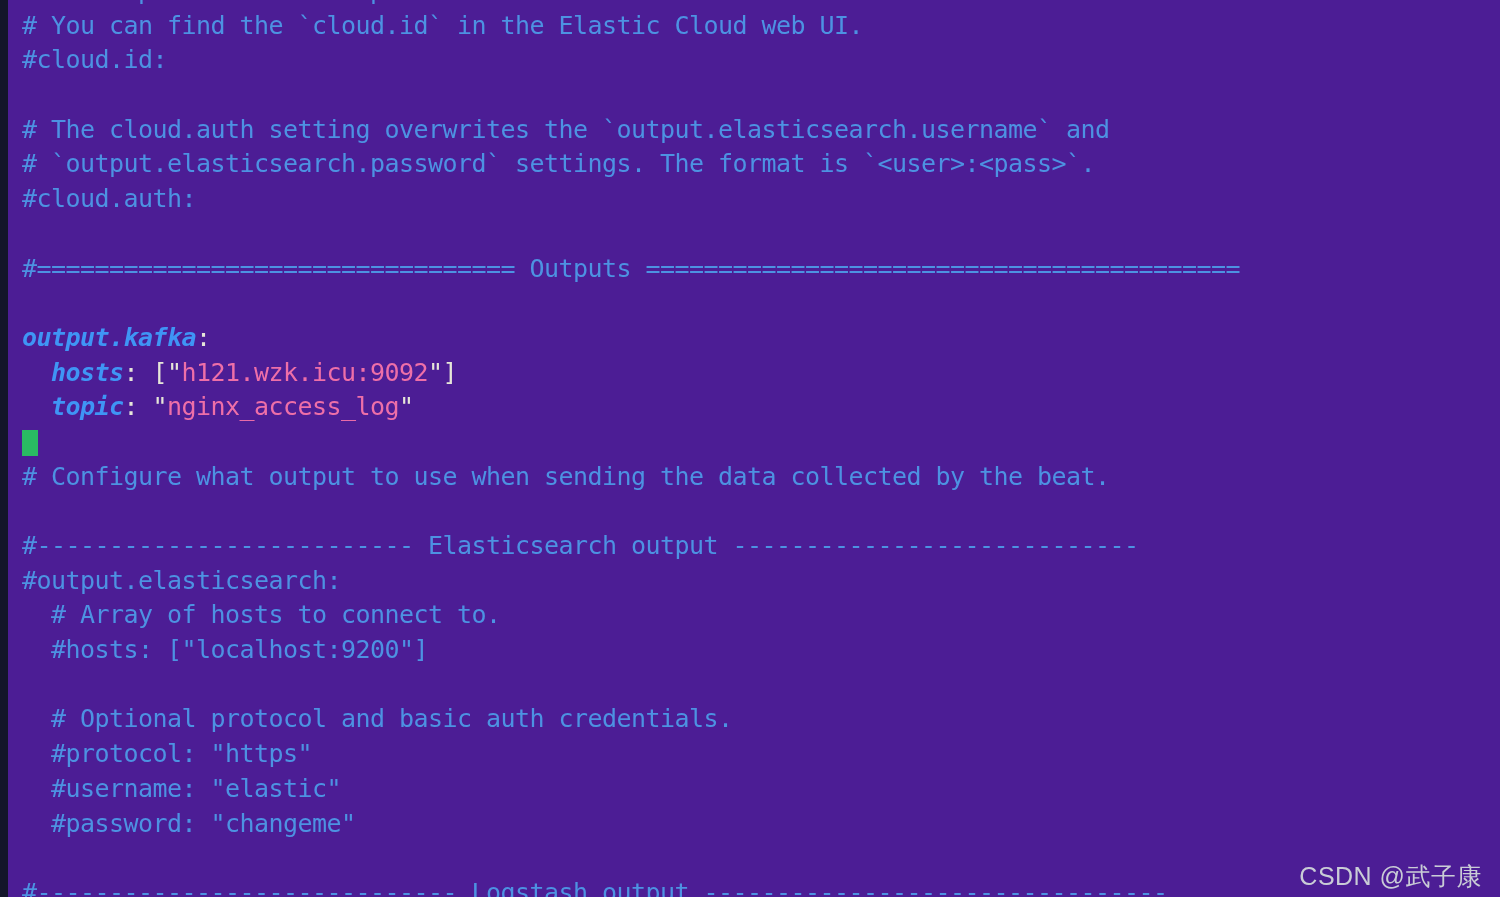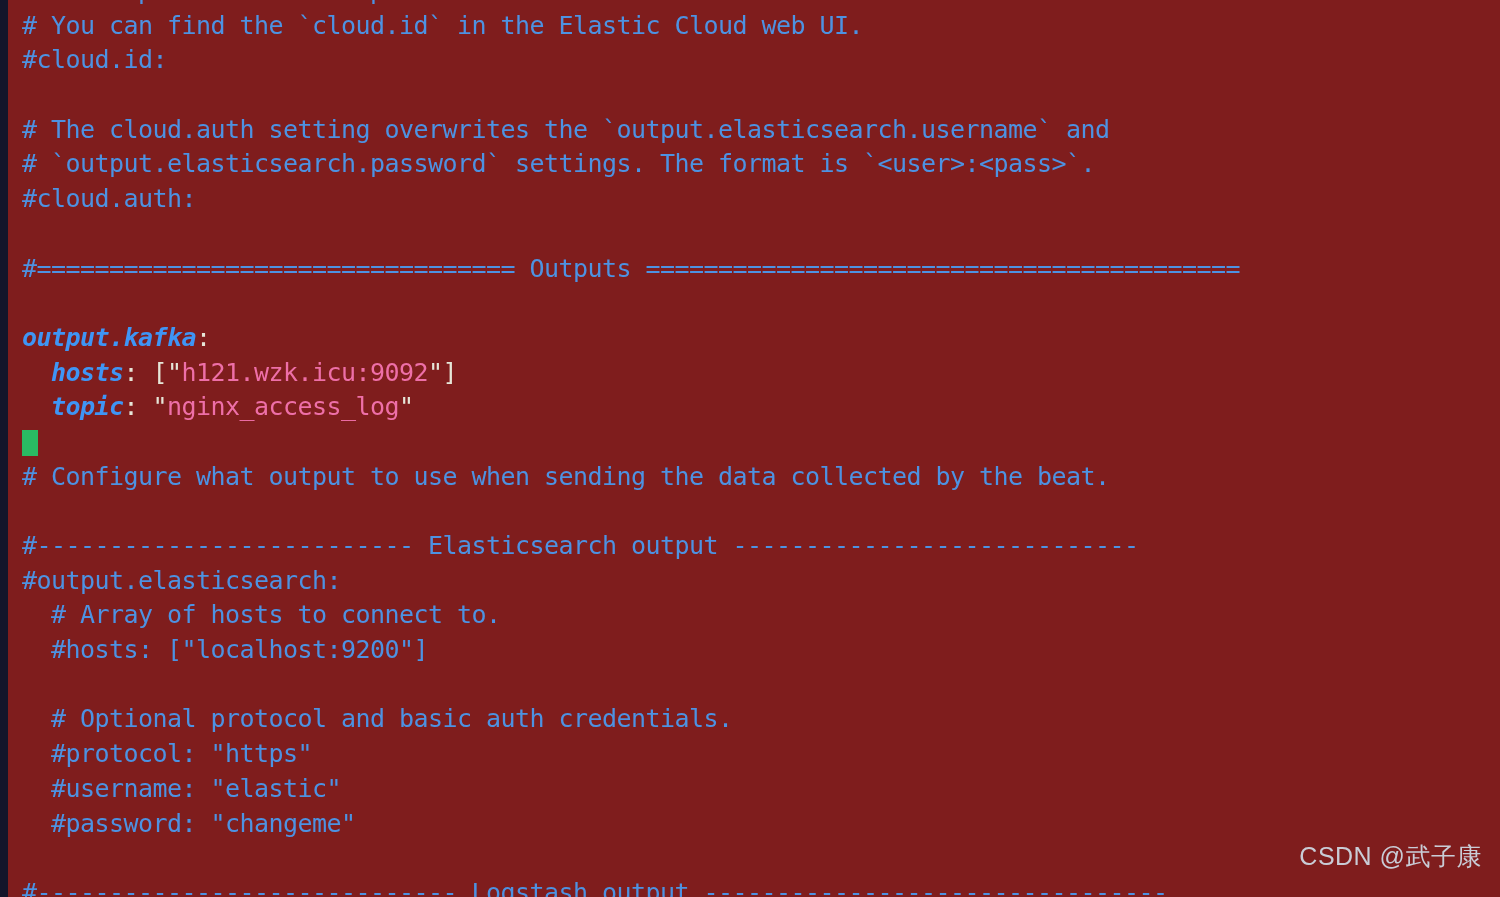--- a/index.html
+++ b/index.html
@@ -52,33 +52,33 @@
     left: 22px;
     top: 430px;
     width: 16px;
     height: 26px;
     background: #2aba63;
     z-index: 4;
   }
   #watermark {
     position: absolute;
     right: 18px;
-    bottom: 24px;
+    bottom: 4px;
     font-family: "Liberation Sans", "DejaVu Sans", sans-serif;
     font-size: 25px;
     color: #c9ccd6;
     letter-spacing: 0.5px;
     z-index: 5;
     white-space: pre;
   }
 </style>
 </head>
 <body>
 
-<div id="screen" style="background: #7f1d1d;">
+<div id="screen" style="background: #4c1d95;">
 
   <div id="gutter" style="background: rgb(19, 21, 42);"></div>
 
   <div id="code" style="font-size: 25px; line-height: 34.7px;"><div class="line" style="height: 34.7px;"><span class="cm" style="color: rgb(77, 146, 226);">#   setup.kibana.host  options.</span></div><div class="line" style="height: 34.7px;"><span class="cm" style="color: rgb(77, 146, 226);"># You can find the `cloud.id` in the Elastic Cloud web UI.</span></div><div class="line" style="height: 34.7px;"><span class="cm" style="color: rgb(77, 146, 226);">#cloud.id:</span></div><div class="line" style="height: 34.7px;"><span class="blank"></span></div><div class="line" style="height: 34.7px;"><span class="cm" style="color: rgb(77, 146, 226);"># The cloud.auth setting overwrites the `output.elasticsearch.username` and</span></div><div class="line" style="height: 34.7px;"><span class="cm" style="color: rgb(77, 146, 226);"># `output.elasticsearch.password` settings. The format is `&lt;user&gt;:&lt;pass&gt;`.</span></div><div class="line" style="height: 34.7px;"><span class="cm" style="color: rgb(77, 146, 226);">#cloud.auth:</span></div><div class="line" style="height: 34.7px;"><span class="blank"></span></div><div class="line" style="height: 34.7px;"><span class="cm" style="color: rgb(77, 146, 226);">#================================= Outputs =========================================</span></div><div class="line" style="height: 34.7px;"><span class="blank"></span></div><div class="line" style="height: 34.7px;"><span class="key" style="color: rgb(63, 149, 245);">output.kafka</span><span class="pun" style="color: rgb(230, 230, 216);">:</span></div><div class="line" style="height: 34.7px;"><span class="pun" style="color: rgb(230, 230, 216);">  </span><span class="key" style="color: rgb(63, 149, 245);">hosts</span><span class="pun" style="color: rgb(230, 230, 216);">: ["</span><span class="str" style="color: rgb(238, 111, 168);">h121.wzk.icu:9092</span><span class="pun" style="color: rgb(230, 230, 216);">"]</span></div><div class="line" style="height: 34.7px;"><span class="pun" style="color: rgb(230, 230, 216);">  </span><span class="key" style="color: rgb(63, 149, 245);">topic</span><span class="pun" style="color: rgb(230, 230, 216);">: "</span><span class="str" style="color: rgb(238, 111, 168);">nginx_access_log</span><span class="pun" style="color: rgb(230, 230, 216);">"</span></div><div class="line" style="height: 34.7px;"><span class="blank"></span></div><div class="line" style="height: 34.7px;"><span class="cm" style="color: rgb(77, 146, 226);"># Configure what output to use when sending the data collected by the beat.</span></div><div class="line" style="height: 34.7px;"><span class="blank"></span></div><div class="line" style="height: 34.7px;"><span class="cm" style="color: rgb(77, 146, 226);">#-------------------------- Elasticsearch output ----------------------------</span></div><div class="line" style="height: 34.7px;"><span class="cm" style="color: rgb(77, 146, 226);">#output.elasticsearch:</span></div><div class="line" style="height: 34.7px;"><span class="cm" style="color: rgb(77, 146, 226);">  # Array of hosts to connect to.</span></div><div class="line" style="height: 34.7px;"><span class="cm" style="color: rgb(77, 146, 226);">  #hosts: ["localhost:9200"]</span></div><div class="line" style="height: 34.7px;"><span class="blank"></span></div><div class="line" style="height: 34.7px;"><span class="cm" style="color: rgb(77, 146, 226);">  # Optional protocol and basic auth credentials.</span></div><div class="line" style="height: 34.7px;"><span class="cm" style="color: rgb(77, 146, 226);">  #protocol: "https"</span></div><div class="line" style="height: 34.7px;"><span class="cm" style="color: rgb(77, 146, 226);">  #username: "elastic"</span></div><div class="line" style="height: 34.7px;"><span class="cm" style="color: rgb(77, 146, 226);">  #password: "changeme"</span></div><div class="line" style="height: 34.7px;"><span class="blank"></span></div><div class="line" style="height: 34.7px;"><span class="cm" style="color: rgb(77, 146, 226);">#----------------------------- Logstash output --------------------------------</span></div></div>
 
   <div id="cursor" style="background: rgb(42, 186, 99); left: 22px; top: 430px; width: 16px; height: 26px;"></div>
 
   <div id="watermark">CSDN @武子康</div>
 
 </div>

